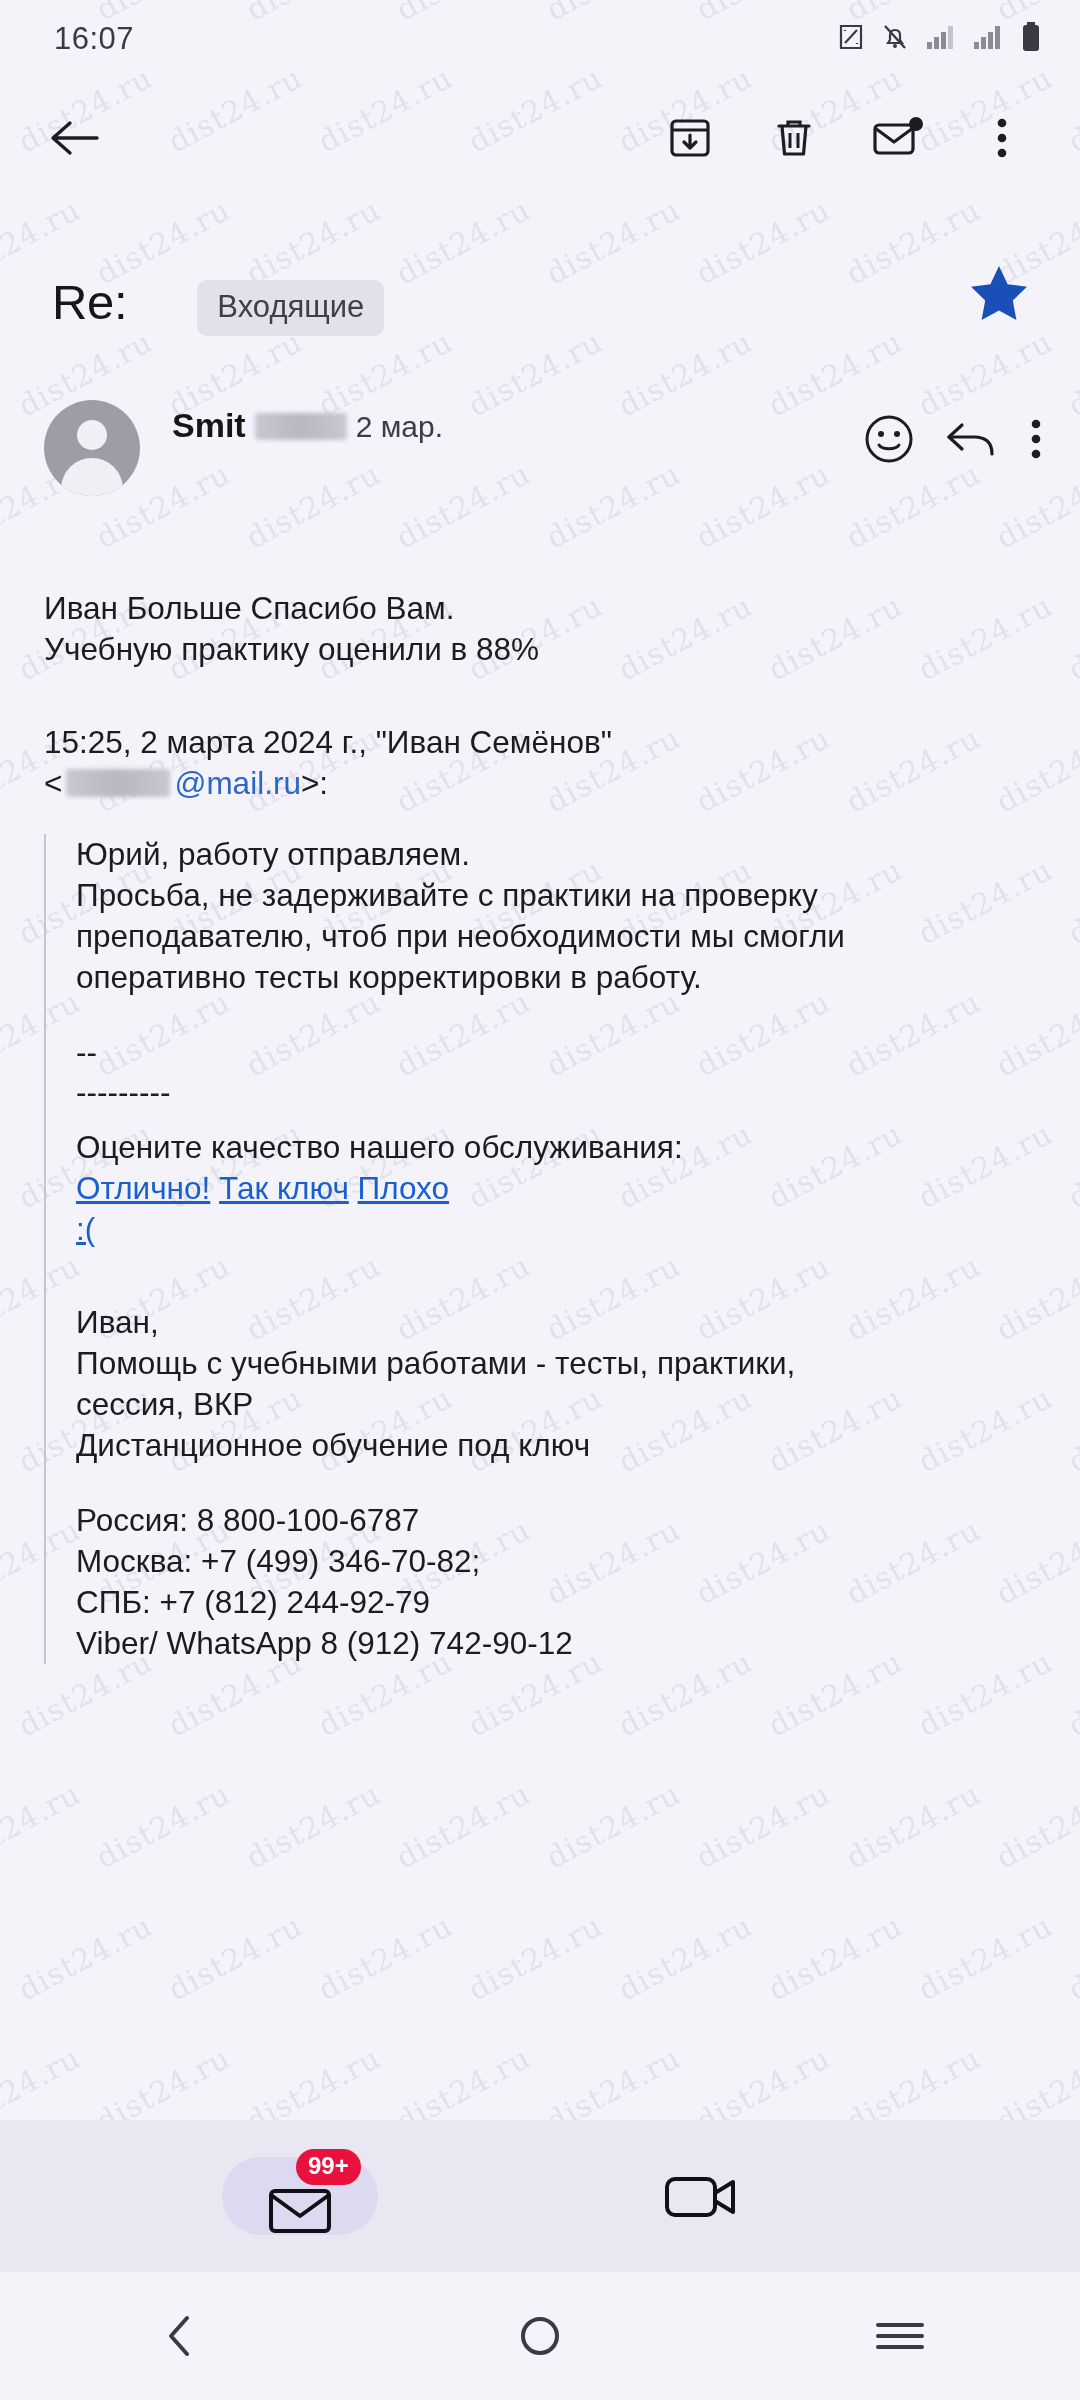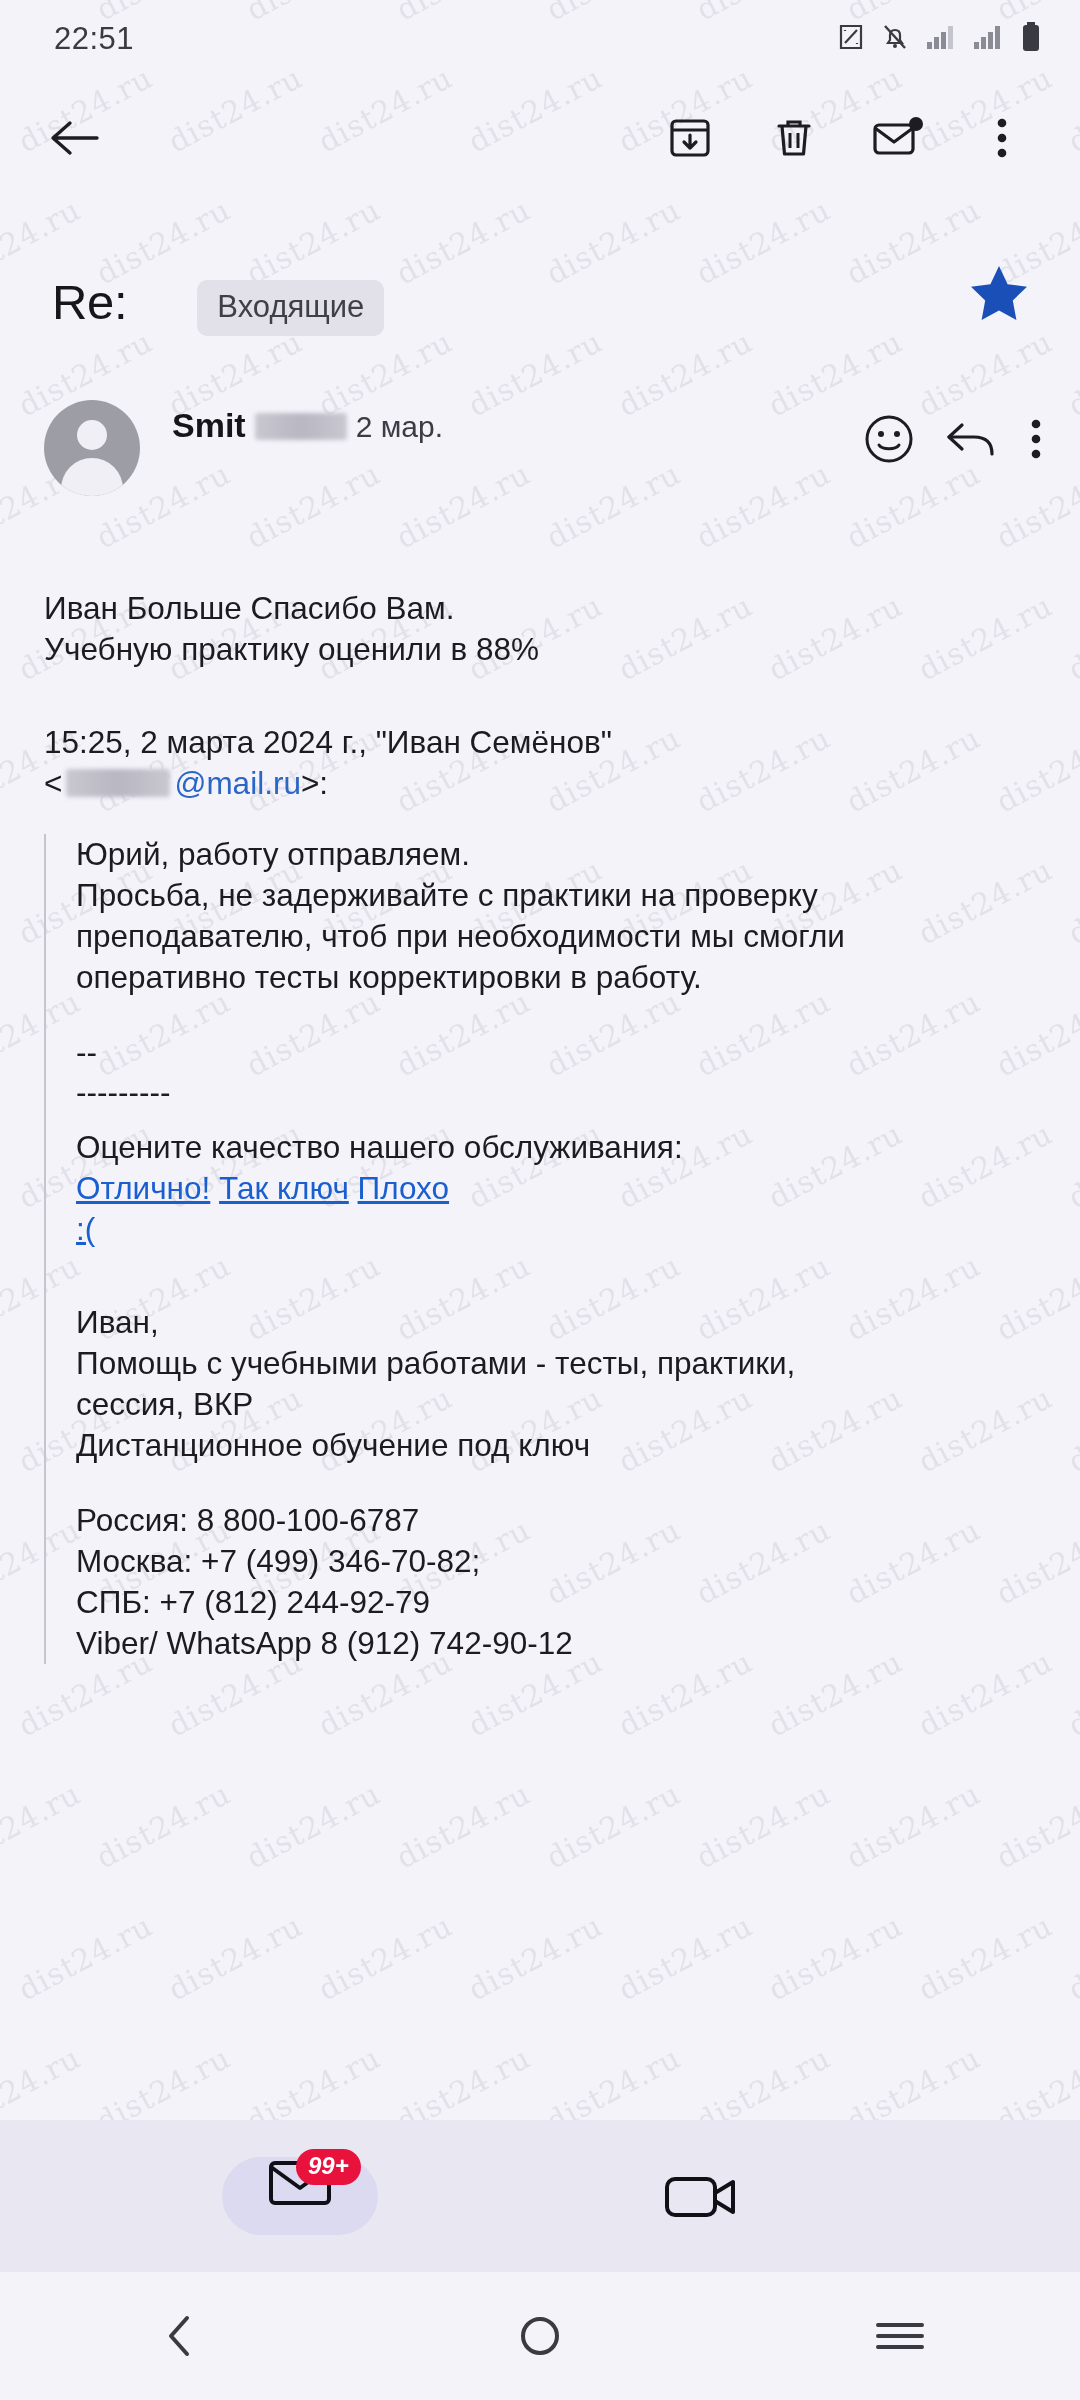--- a/index.html
+++ b/index.html
@@ -194,24 +194,23 @@
     align-items: center;
     z-index: 12;
   }
   #mail-pill {
     margin-left: 222px;
     width: 156px;
     height: 78px;
     border-radius: 39px;
     background: #dbdaf0;
     display: flex;
-    align-items: flex-start;
+    align-items: flex-end;
     justify-content: center;
     position: relative;
-    font-style: italic;
   }
   #badge {
     position: absolute;
     top: -8px;
     left: 74px;
     background: #e8123c;
     color: #fff;
     font-size: 24px;
     font-weight: bold;
     border-radius: 22px;
@@ -236,21 +235,21 @@
     z-index: 12;
   }
   .nav-btn { width: 120px; height: 100px; display: flex; align-items: center; justify-content: center; }
 </style>
 </head>
 <body>
 
 <div id="screen">
 
   <div id="statusbar">
-    <div id="clock">22:51</div>
+    <div id="clock">16:07</div>
     <div id="status-icons">
       <span class="sicon">
         <svg width="26" height="28" viewBox="0 0 26 28">
             <path d="M3 3h20v22H3z" fill="none" stroke="#3a3a42" stroke-width="2.2"></path>
             <path d="M7 20L19 7" stroke="#3a3a42" stroke-width="2.2"></path>
             <path d="M7 8v-1M19 20v1" stroke="#3a3a42" stroke-width="2.2"></path>
           </svg>
       </span>
       <span class="sicon">
         <svg width="28" height="30" viewBox="0 0 28 30">

